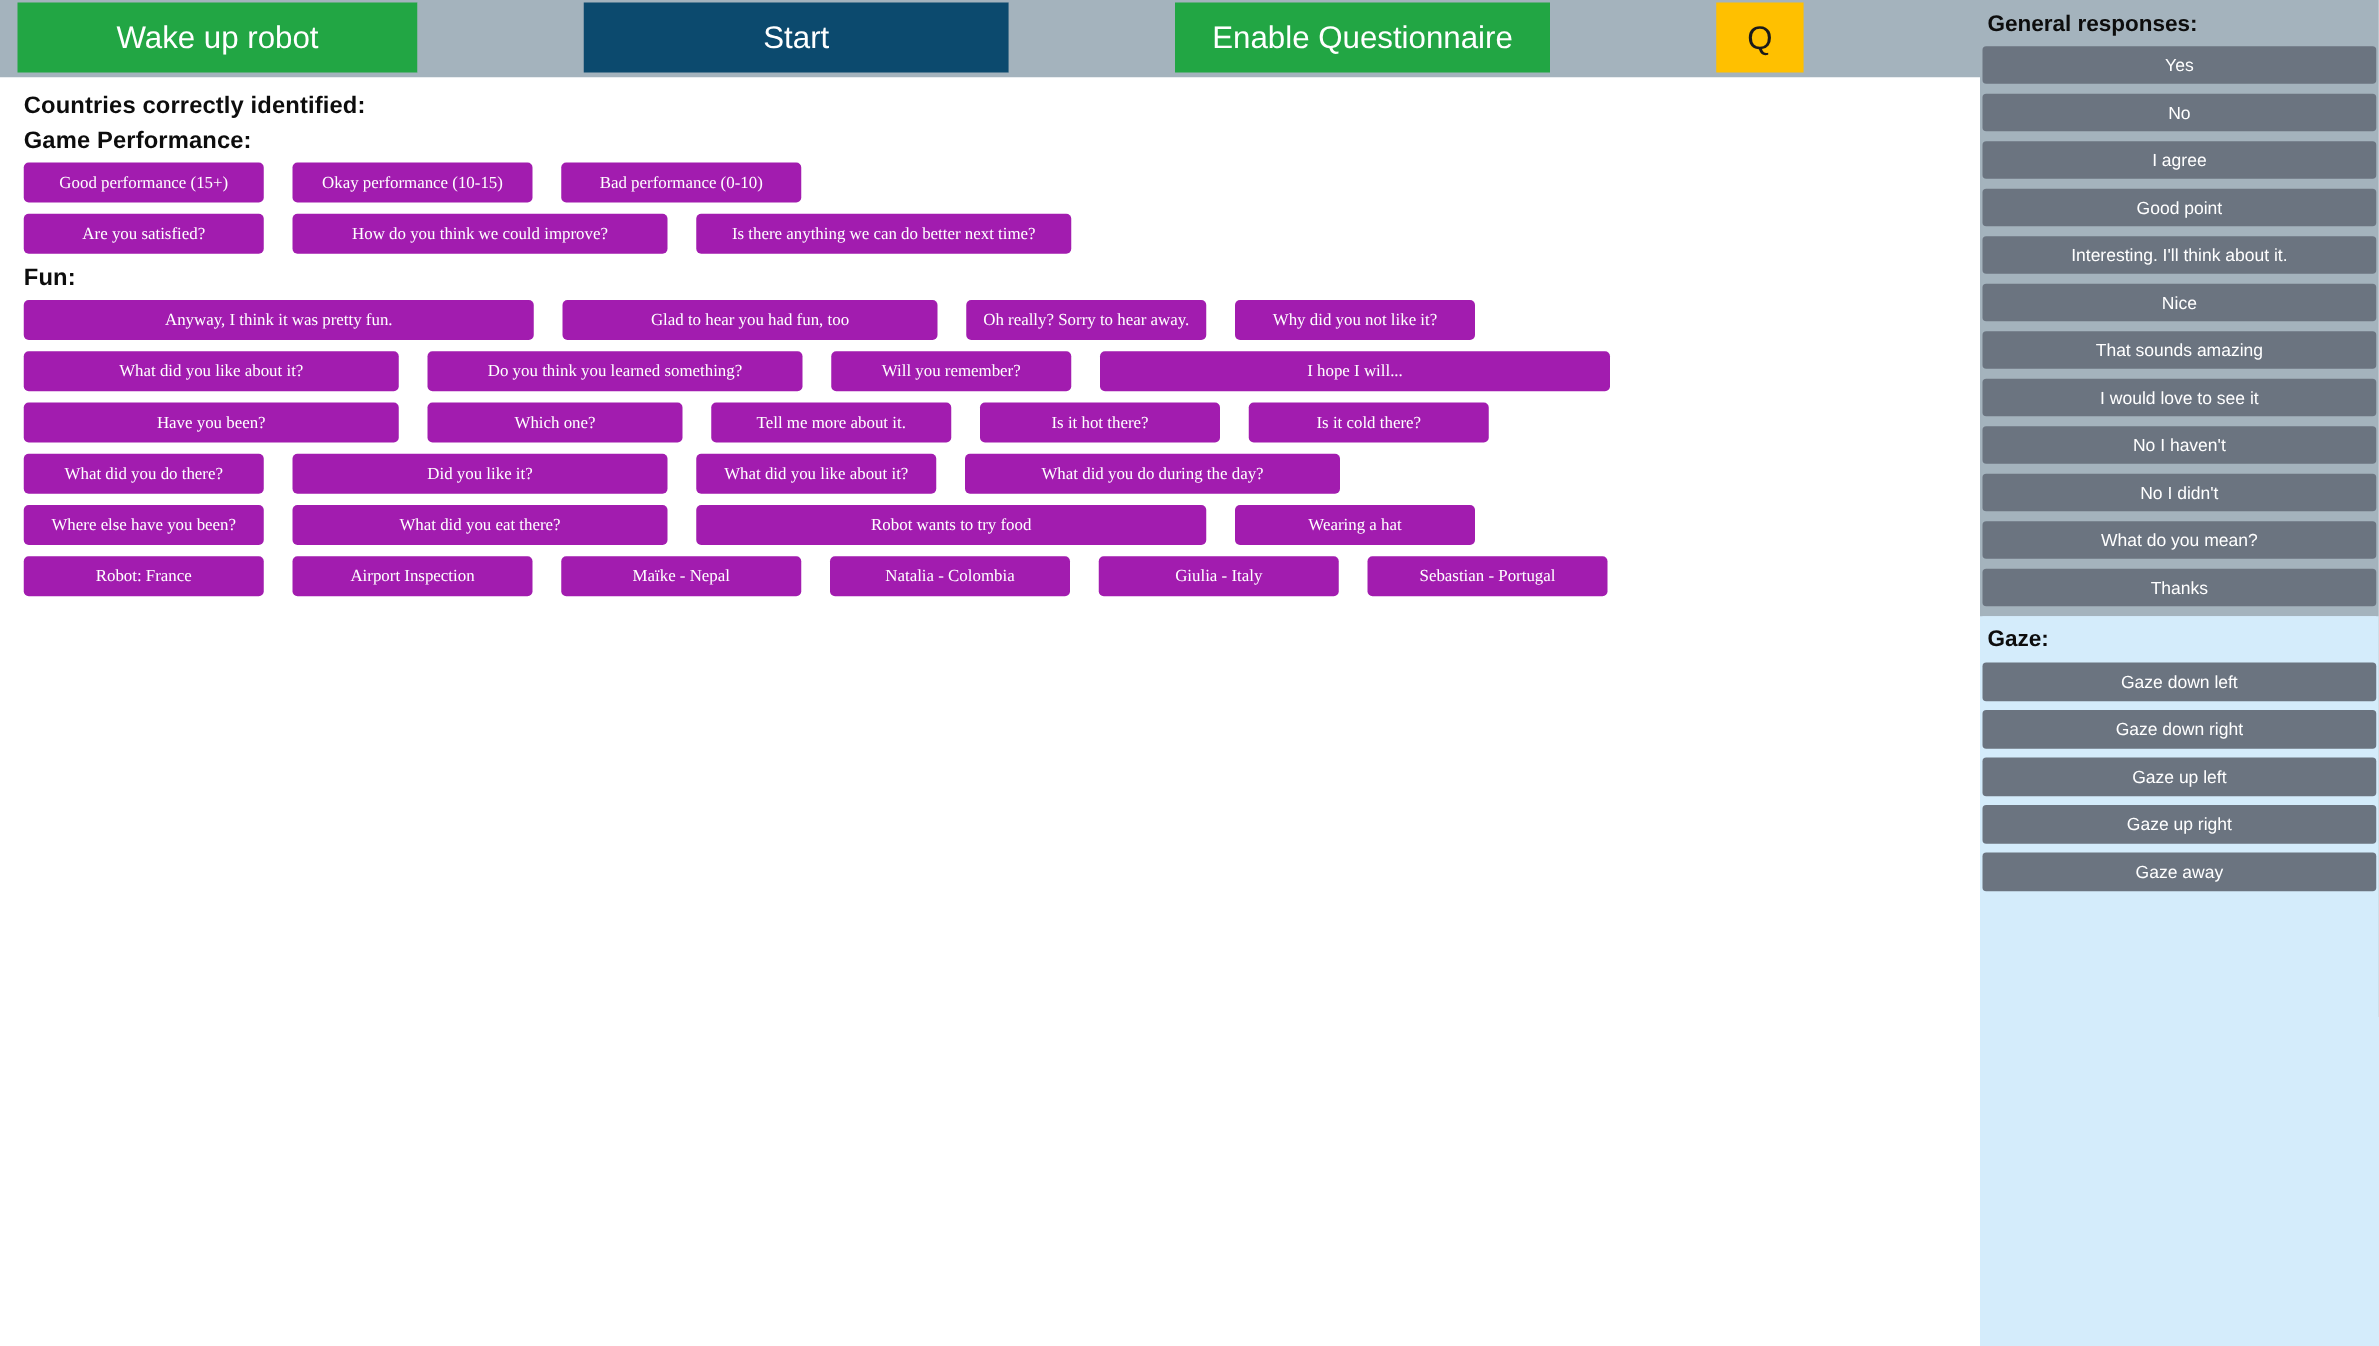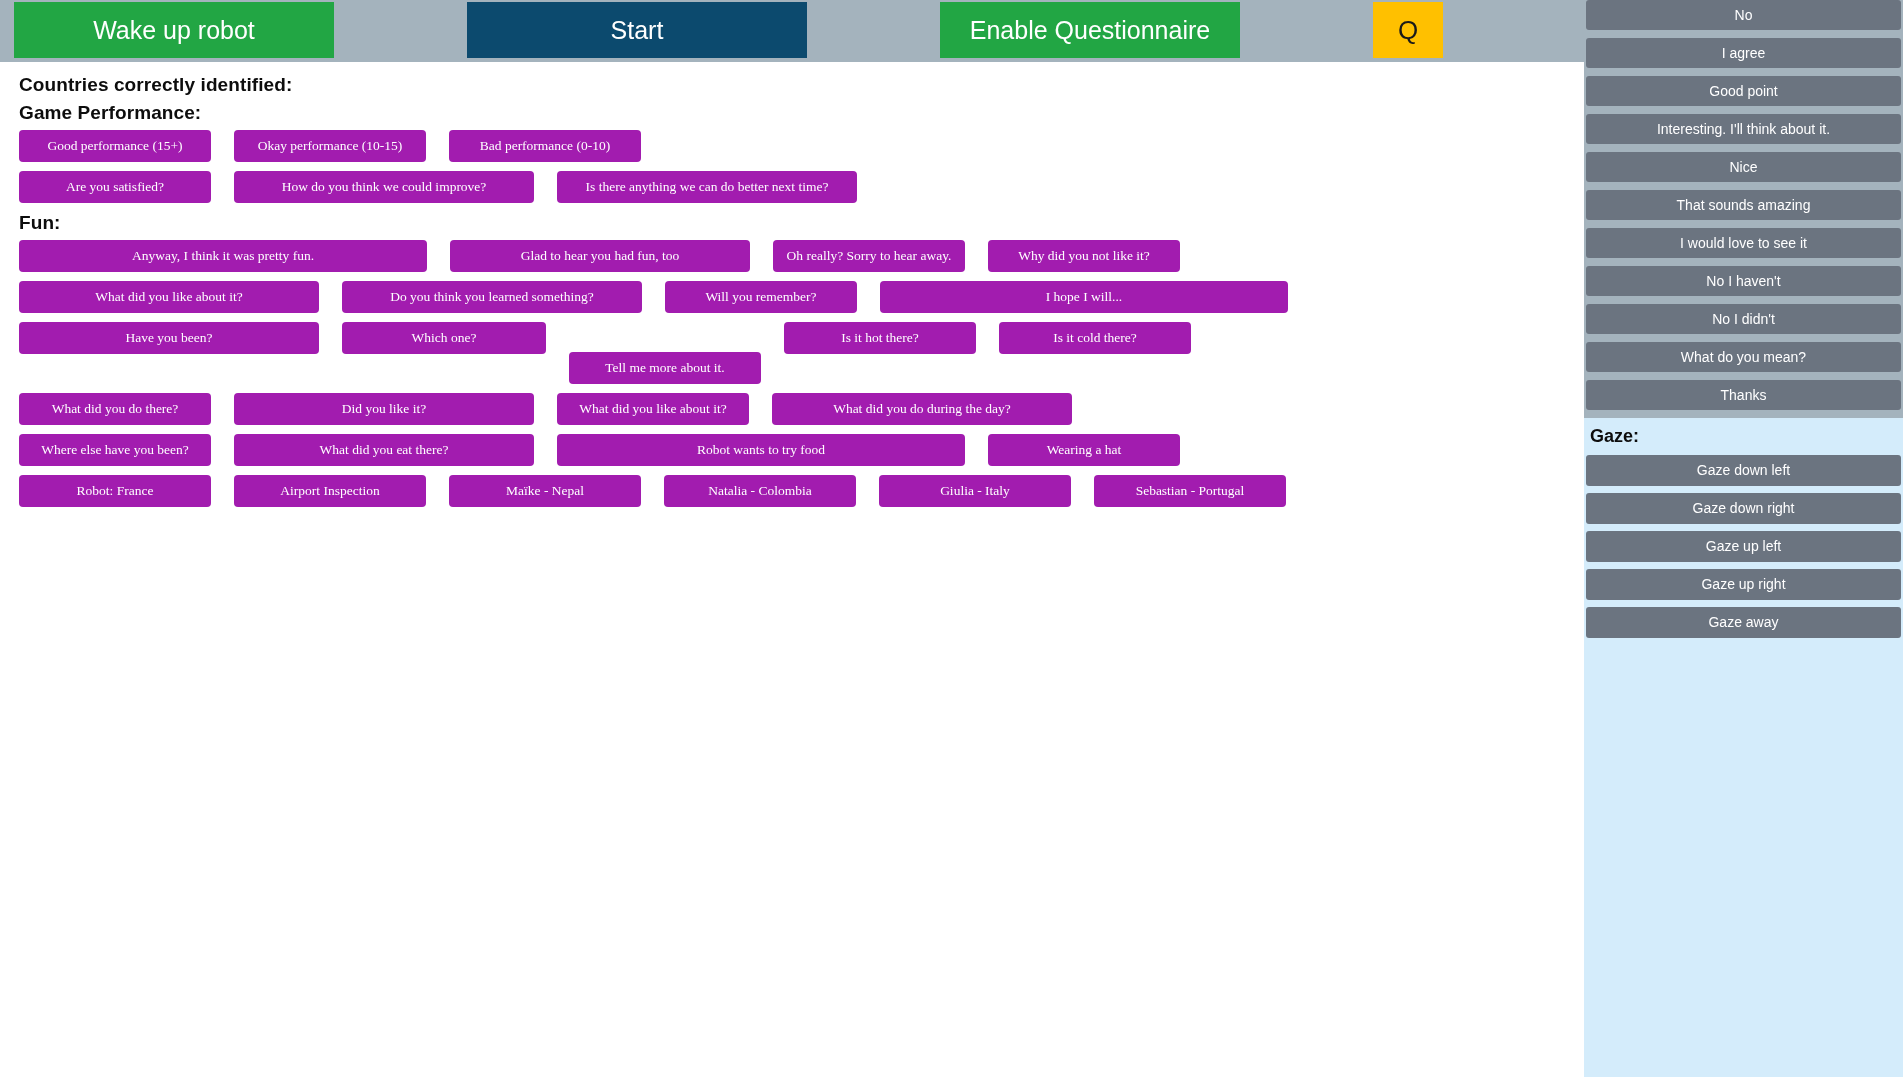--- a/index.html
+++ b/index.html
@@ -191,21 +191,21 @@
           </div>
           <div class="btn-row">
             <button class="gbtn" style="width: 300px;">What did you like about it?</button>
             <button class="gbtn" style="width: 300px;">Do you think you learned something?</button>
             <button class="gbtn" style="width: 192px;">Will you remember?</button>
             <button class="gbtn" style="width: 408px;">I hope I will...</button>
           </div>
           <div class="btn-row">
             <button class="gbtn" style="width: 300px;">Have you been?</button>
             <button class="gbtn" style="width: 204px;">Which one?</button>
-            <button class="gbtn" style="width: 192px; margin-top: 30px;">Tell me more about it.</button>
+            <button class="gbtn" style="width: 192px;">Tell me more about it.</button>
             <button class="gbtn" style="width: 192px;">Is it hot there?</button>
             <button class="gbtn" style="width: 192px;">Is it cold there?</button>
           </div>
           <div class="btn-row">
             <button class="gbtn" style="width: 192px;">What did you do there?</button>
             <button class="gbtn" style="width: 300px;">Did you like it?</button>
             <button class="gbtn" style="width: 192px;">What did you like about it?</button>
             <button class="gbtn" style="width: 300px;">What did you do during the day?</button>
           </div>
           <div class="btn-row">
@@ -222,21 +222,23 @@
             <button class="gbtn" style="width: 192px;">Giulia - Italy</button>
             <button class="gbtn" style="width: 192px;">Sebastian - Portugal</button>
           </div>
         </div>
     </div>
 
   </div>
 
   <div id="sidebar">
     <div id="general-block">
+      <div class="side-heading">General responses:</div>
       <div id="general-items">
+          <button class="side-btn">Yes</button>
           <button class="side-btn">No</button>
           <button class="side-btn">I agree</button>
           <button class="side-btn">Good point</button>
           <button class="side-btn">Interesting. I'll think about it.</button>
           <button class="side-btn">Nice</button>
           <button class="side-btn">That sounds amazing</button>
           <button class="side-btn">I would love to see it</button>
           <button class="side-btn">No I haven't</button>
           <button class="side-btn">No I didn't</button>
           <button class="side-btn">What do you mean?</button>

